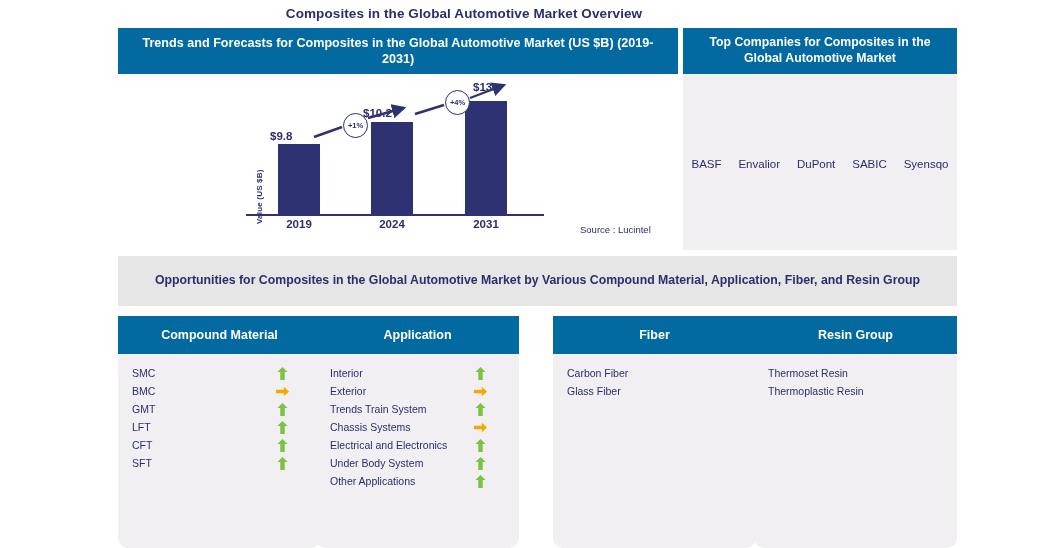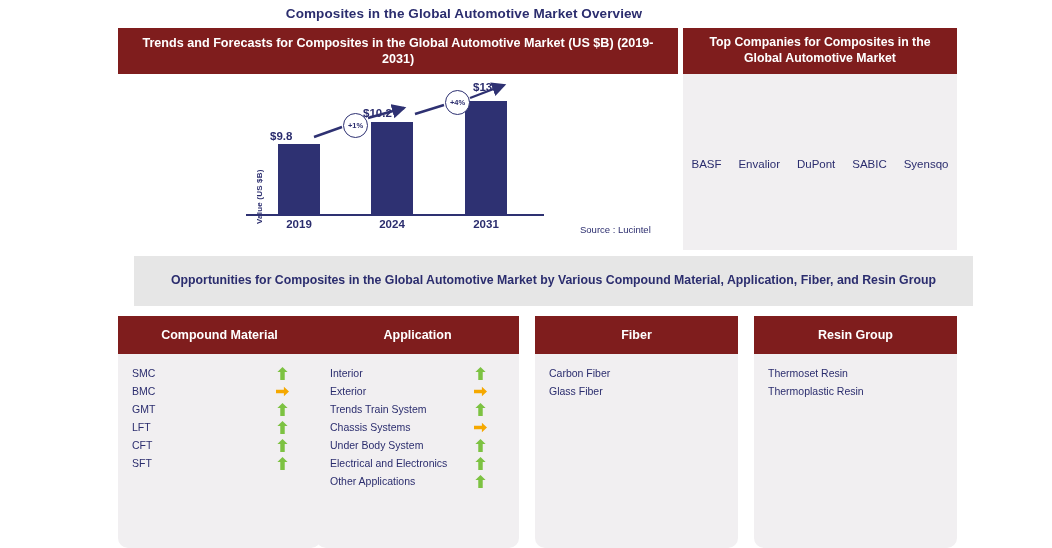--- a/index.html
+++ b/index.html
@@ -14,21 +14,21 @@
   
   .main-title {
     position: absolute; left: 0; top: 6px; width: 928px;
     text-align: center;
     font-size: 13.5px; font-weight: bold; color: #2b2d6e;
     letter-spacing: .1px;
   }
 
   
   .panel-head {
-    background: #7f1d1d;
+    background: #0369a1;
     color: #ffffff;
     font-weight: bold;
     text-align: center;
     display: flex; align-items: center; justify-content: center;
     line-height: 1.28;
     padding: 4px 10px;
   }
 
   
   .trends-panel {
@@ -107,21 +107,20 @@
   
   .opp-banner {
     position: absolute; left: 118px; top: 256px;
     width: 839px; height: 50px;
     background: #e6e6e6;
     display: flex; align-items: center; justify-content: center;
     text-align: center;
     font-size: 12.3px; font-weight: bold; color: #2b2d6e;
     line-height: 1.45;
     padding: 0 20px;
-    margin-left: 16px;
   }
 
   
   .col {
     position: absolute; top: 316px; height: 232px;
     background: #f1eff1;
     border-radius: 10px;
   }
   .col-head { height: 38px; font-size: 12.5px; }
   .col-body { padding: 10px 15px 0 0; }
@@ -129,21 +128,21 @@
     display: flex; align-items: center;
     padding: 0 14px; height: 18px;
   }
   .col-row .lbl {
     font-size: 10.5px; color: #2b2d6e; flex: 1; white-space: nowrap;
   }
   .col-row .arrow-cell { width: 20px; text-align: center; }
 
   .col-1 { left: 118px;  width: 203px; }
   .col-2 { left: 316px;  width: 203px; }
-  .col-3 { left: 535px;  width: 203px; }
+  .col-3 { left: 553px;  width: 203px; }
   .col-4 { left: 754px;  width: 203px; }
 
   .arr { display: inline-block; width: 13px; height: 13px; vertical-align: middle; }
 </style>
 </head>
 <body>
 
 <div class="page">
 
   <div class="main-title">Composites in the Global Automotive Market Overview</div>
@@ -264,27 +263,27 @@
               <path d="M6 0 L11.5 5.5 L8.4 5.5 L8.4 14 L3.6 14 L3.6 5.5 L0.5 5.5 Z" fill="#7dc242"></path>
             </svg></span>
         </div>
         <div class="col-row">
           <span class="lbl">Chassis Systems</span>
           <span class="arrow-cell"><svg class="arr" viewBox="0 0 14 12">
               <path d="M0 4 L8.5 4 L8.5 1 L14 6 L8.5 11 L8.5 8 L0 8 Z" fill="#f5a800"></path>
             </svg></span>
         </div>
         <div class="col-row">
+          <span class="lbl">Electrical and Electronics</span>
+          <span class="arrow-cell"><svg class="arr" viewBox="0 0 12 14">
+              <path d="M6 0 L11.5 5.5 L8.4 5.5 L8.4 14 L3.6 14 L3.6 5.5 L0.5 5.5 Z" fill="#7dc242"></path>
+            </svg></span>
+        </div>
+        <div class="col-row">
           <span class="lbl">Under Body System</span>
-          <span class="arrow-cell"><svg class="arr" viewBox="0 0 12 14">
-              <path d="M6 0 L11.5 5.5 L8.4 5.5 L8.4 14 L3.6 14 L3.6 5.5 L0.5 5.5 Z" fill="#7dc242"></path>
-            </svg></span>
-        </div>
-        <div class="col-row">
-          <span class="lbl">Electrical and Electronics</span>
           <span class="arrow-cell"><svg class="arr" viewBox="0 0 12 14">
               <path d="M6 0 L11.5 5.5 L8.4 5.5 L8.4 14 L3.6 14 L3.6 5.5 L0.5 5.5 Z" fill="#7dc242"></path>
             </svg></span>
         </div>
         <div class="col-row">
           <span class="lbl">Other Applications</span>
           <span class="arrow-cell"><svg class="arr" viewBox="0 0 12 14">
               <path d="M6 0 L11.5 5.5 L8.4 5.5 L8.4 14 L3.6 14 L3.6 5.5 L0.5 5.5 Z" fill="#7dc242"></path>
             </svg></span>
         </div>

